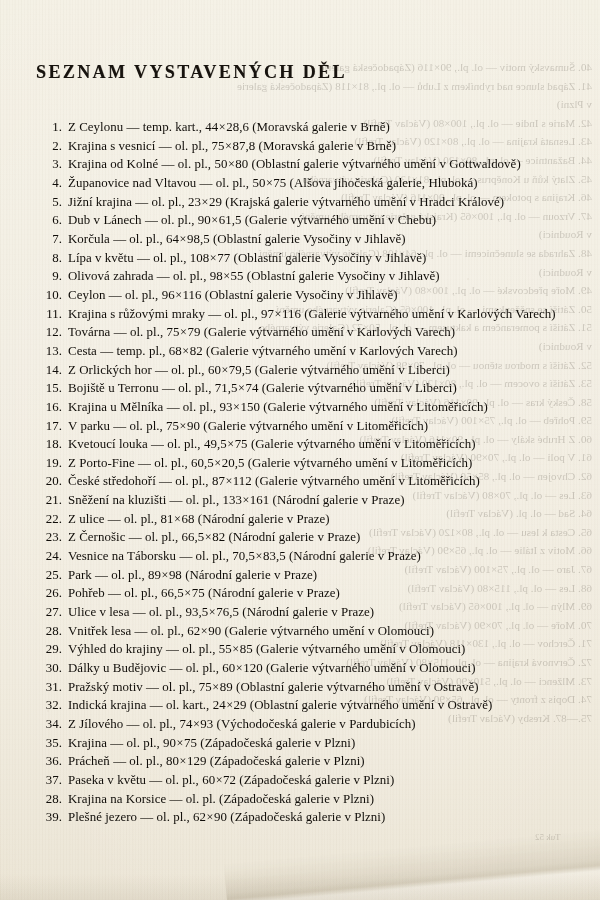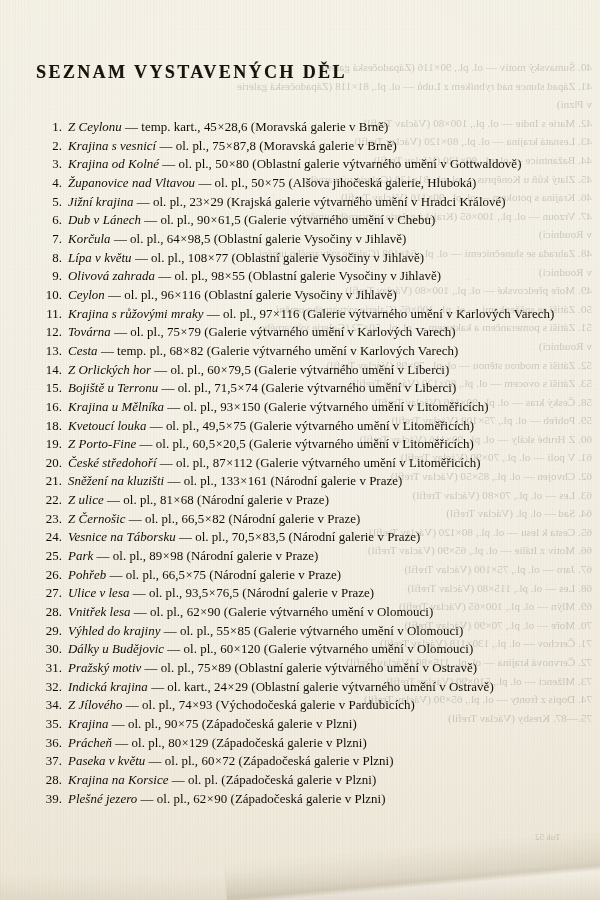--- a/index.html
+++ b/index.html
@@ -169,21 +169,20 @@
     margin: 0;
   }
   .item .num {
     position: absolute;
     left: 0;
     width: 22px;
     text-align: right;
     font-style: normal;
   }
   .item .ttl {
-    font-style: italic;
   }
   .item .rest {
     font-style: normal;
   }
   .x {
     font-style: normal;
     padding: 0 0.5px;
     font-size: 12.2px;
   }
 </style>
@@ -233,36 +232,37 @@
       <div class="bl">74. Dopis z fronty — ol. pl., 65×90 (Václav Trefil)</div>
       <div class="bl">75.—87. Kresby (Václav Trefil)</div>
     </div>
   <div class="bleed-bottom">Tuk 52</div>
 
   <div class="content">
 
     <div class="title">SEZNAM VYSTAVENÝCH DĚL</div>
 
     <ol class="list" id="list-host">
-        <li class="item"><span class="num">1.</span><span class="ttl">Z Ceylonu</span><span class="rest"> — temp. kart., 45</span><span class="x">×</span><span class="rest">28,6 (Moravská galerie v Brně)</span></li>
+        <li class="item"><span class="num">1.</span><span class="ttl">Z Ceylonu</span><span class="rest"> — temp. kart., 44</span><span class="x">×</span><span class="rest">28,6 (Moravská galerie v Brně)</span></li>
         <li class="item"><span class="num">2.</span><span class="ttl">Krajina s vesnicí</span><span class="rest"> — ol. pl., 75</span><span class="x">×</span><span class="rest">87,8 (Moravská galerie v Brně)</span></li>
         <li class="item"><span class="num">3.</span><span class="ttl">Krajina od Kolné</span><span class="rest"> — ol. pl., 50</span><span class="x">×</span><span class="rest">80 (Oblastní galerie výtvarného umění v Gottwaldově)</span></li>
         <li class="item"><span class="num">4.</span><span class="ttl">Županovice nad Vltavou</span><span class="rest"> — ol. pl., 50</span><span class="x">×</span><span class="rest">75 (Alšova jihočeská galerie, Hluboká)</span></li>
         <li class="item"><span class="num">5.</span><span class="ttl">Jižní krajina</span><span class="rest"> — ol. pl., 23</span><span class="x">×</span><span class="rest">29 (Krajská galerie výtvarného umění v Hradci Králové)</span></li>
         <li class="item"><span class="num">6.</span><span class="ttl">Dub v Lánech</span><span class="rest"> — ol. pl., 90</span><span class="x">×</span><span class="rest">61,5 (Galerie výtvarného umění v Chebu)</span></li>
         <li class="item"><span class="num">7.</span><span class="ttl">Korčula</span><span class="rest"> — ol. pl., 64</span><span class="x">×</span><span class="rest">98,5 (Oblastní galerie Vysočiny v Jihlavě)</span></li>
         <li class="item"><span class="num">8.</span><span class="ttl">Lípa v květu</span><span class="rest"> — ol. pl., 108</span><span class="x">×</span><span class="rest">77 (Oblastní galerie Vysočiny v Jihlavě)</span></li>
         <li class="item"><span class="num">9.</span><span class="ttl">Olivová zahrada</span><span class="rest"> — ol. pl., 98</span><span class="x">×</span><span class="rest">55 (Oblastní galerie Vysočiny v Jihlavě)</span></li>
         <li class="item"><span class="num">10.</span><span class="ttl">Ceylon</span><span class="rest"> — ol. pl., 96</span><span class="x">×</span><span class="rest">116 (Oblastní galerie Vysočiny v Jihlavě)</span></li>
         <li class="item"><span class="num">11.</span><span class="ttl">Krajina s růžovými mraky</span><span class="rest"> — ol. pl., 97</span><span class="x">×</span><span class="rest">116 (Galerie výtvarného umění v Karlových Varech)</span></li>
         <li class="item"><span class="num">12.</span><span class="ttl">Továrna</span><span class="rest"> — ol. pl., 75</span><span class="x">×</span><span class="rest">79 (Galerie výtvarného umění v Karlových Varech)</span></li>
         <li class="item"><span class="num">13.</span><span class="ttl">Cesta</span><span class="rest"> — temp. pl., 68</span><span class="x">×</span><span class="rest">82 (Galerie výtvarného umění v Karlových Varech)</span></li>
         <li class="item"><span class="num">14.</span><span class="ttl">Z Orlických hor</span><span class="rest"> — ol. pl., 60</span><span class="x">×</span><span class="rest">79,5 (Galerie výtvarného umění v Liberci)</span></li>
         <li class="item"><span class="num">15.</span><span class="ttl">Bojiště u Terronu</span><span class="rest"> — ol. pl., 71,5</span><span class="x">×</span><span class="rest">74 (Galerie výtvarného umění v Liberci)</span></li>
         <li class="item"><span class="num">16.</span><span class="ttl">Krajina u Mělníka</span><span class="rest"> — ol. pl., 93</span><span class="x">×</span><span class="rest">150 (Galerie výtvarného umění v Litoměřicích)</span></li>
+        <li class="item"><span class="num">17.</span><span class="ttl">V parku</span><span class="rest"> — ol. pl., 75</span><span class="x">×</span><span class="rest">90 (Galerie výtvarného umění v Litoměřicích)</span></li>
         <li class="item"><span class="num">18.</span><span class="ttl">Kvetoucí louka</span><span class="rest"> — ol. pl., 49,5</span><span class="x">×</span><span class="rest">75 (Galerie výtvarného umění v Litoměřicích)</span></li>
         <li class="item"><span class="num">19.</span><span class="ttl">Z Porto-Fine</span><span class="rest"> — ol. pl., 60,5</span><span class="x">×</span><span class="rest">20,5 (Galerie výtvarného umění v Litoměřicích)</span></li>
         <li class="item"><span class="num">20.</span><span class="ttl">České středohoří</span><span class="rest"> — ol. pl., 87</span><span class="x">×</span><span class="rest">112 (Galerie výtvarného umění v Litoměřicích)</span></li>
         <li class="item"><span class="num">21.</span><span class="ttl">Sněžení na kluzišti</span><span class="rest"> — ol. pl., 133</span><span class="x">×</span><span class="rest">161 (Národní galerie v Praze)</span></li>
         <li class="item"><span class="num">22.</span><span class="ttl">Z ulice</span><span class="rest"> — ol. pl., 81</span><span class="x">×</span><span class="rest">68 (Národní galerie v Praze)</span></li>
         <li class="item"><span class="num">23.</span><span class="ttl">Z Černošic</span><span class="rest"> — ol. pl., 66,5</span><span class="x">×</span><span class="rest">82 (Národní galerie v Praze)</span></li>
         <li class="item"><span class="num">24.</span><span class="ttl">Vesnice na Táborsku</span><span class="rest"> — ol. pl., 70,5</span><span class="x">×</span><span class="rest">83,5 (Národní galerie v Praze)</span></li>
         <li class="item"><span class="num">25.</span><span class="ttl">Park</span><span class="rest"> — ol. pl., 89</span><span class="x">×</span><span class="rest">98 (Národní galerie v Praze)</span></li>
         <li class="item"><span class="num">26.</span><span class="ttl">Pohřeb</span><span class="rest"> — ol. pl., 66,5</span><span class="x">×</span><span class="rest">75 (Národní galerie v Praze)</span></li>
         <li class="item"><span class="num">27.</span><span class="ttl">Ulice v lesa</span><span class="rest"> — ol. pl., 93,5</span><span class="x">×</span><span class="rest">76,5 (Národní galerie v Praze)</span></li>

